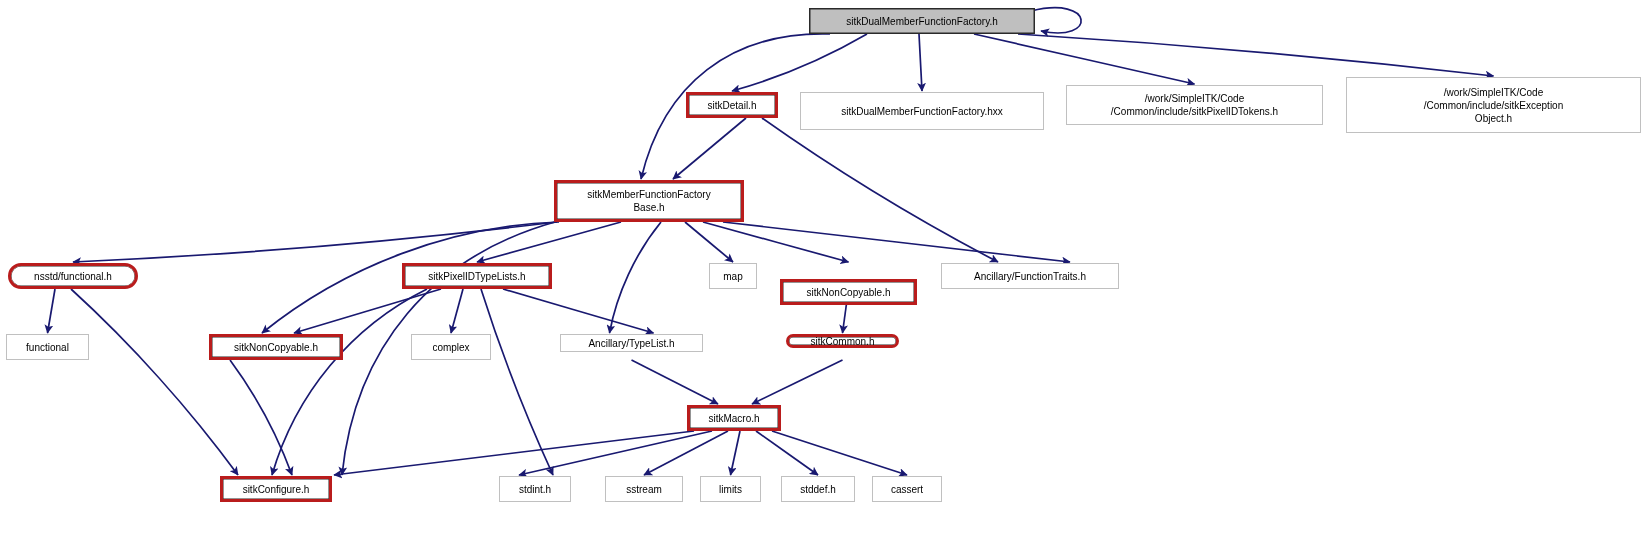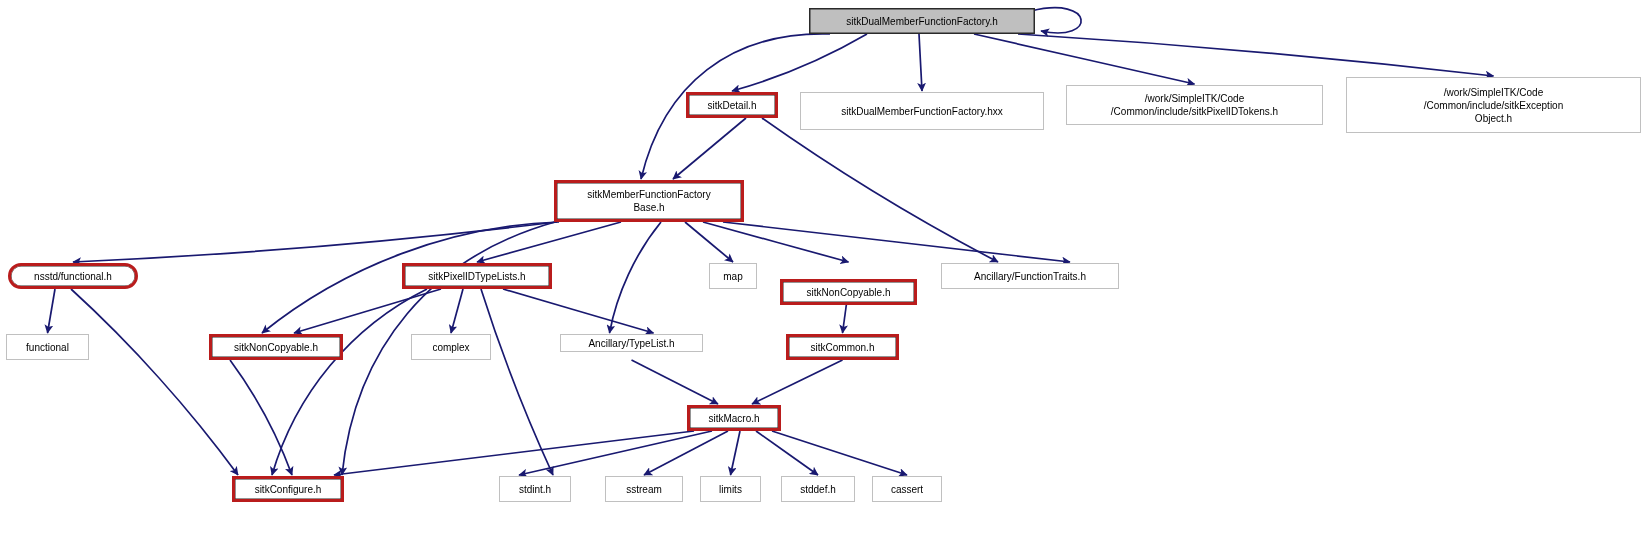--- a/index.html
+++ b/index.html
@@ -106,21 +106,21 @@
 Base.h</div>
     <div class="node-box strong" style="left: 8px; top: 263px; width: 130px; height: 26px; border-radius: 13px;">nsstd/functional.h</div>
     <div class="node-box strong" style="left: 402px; top: 263px; width: 150px; height: 26px;">sitkPixelIDTypeLists.h</div>
     <div class="node-box " style="left: 709px; top: 263px; width: 48px; height: 26px;">map</div>
     <div class="node-box strong" style="left: 780px; top: 263px; width: 137px; height: 26px; margin-top: 16px;">sitkNonCopyable.h</div>
     <div class="node-box " style="left: 941px; top: 263px; width: 178px; height: 26px;">Ancillary/FunctionTraits.h</div>
     <div class="node-box " style="left: 6px; top: 334px; width: 83px; height: 26px;">functional</div>
     <div class="node-box strong" style="left: 209px; top: 334px; width: 134px; height: 26px;">sitkNonCopyable.h</div>
     <div class="node-box " style="left: 411px; top: 334px; width: 80px; height: 26px;">complex</div>
     <div class="node-box " style="left: 560px; top: 334px; width: 143px; height: 18px;">Ancillary/TypeList.h</div>
-    <div class="node-box strong" style="left: 786px; top: 334px; width: 113px; height: 26px;">sitkCommon.h</div>
+    <div class="node-box strong" style="left: 786px; top: 334px; width: 113px; height: 14px; border-radius: 7px;">sitkCommon.h</div>
     <div class="node-box strong" style="left: 687px; top: 405px; width: 94px; height: 26px;">sitkMacro.h</div>
-    <div class="node-box strong" style="left: 220px; top: 476px; width: 112px; height: 26px; margin-left: 12px;">sitkConfigure.h</div>
+    <div class="node-box strong" style="left: 220px; top: 476px; width: 112px; height: 26px;">sitkConfigure.h</div>
     <div class="node-box " style="left: 499px; top: 476px; width: 72px; height: 26px;">stdint.h</div>
     <div class="node-box " style="left: 605px; top: 476px; width: 78px; height: 26px;">sstream</div>
     <div class="node-box " style="left: 700px; top: 476px; width: 61px; height: 26px;">limits</div>
     <div class="node-box " style="left: 781px; top: 476px; width: 74px; height: 26px;">stddef.h</div>
     <div class="node-box " style="left: 872px; top: 476px; width: 70px; height: 26px;">cassert</div>
   </div>
 
 </body></html>

